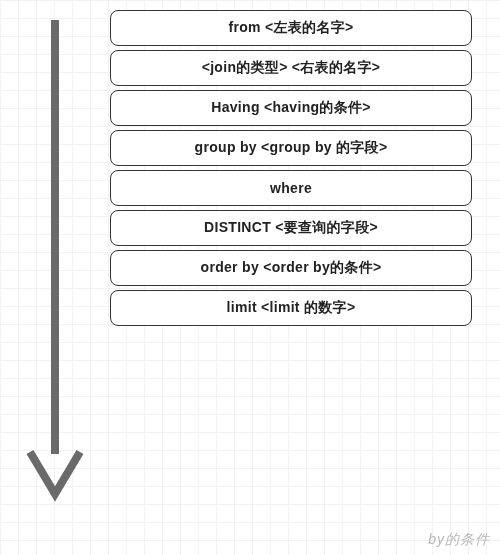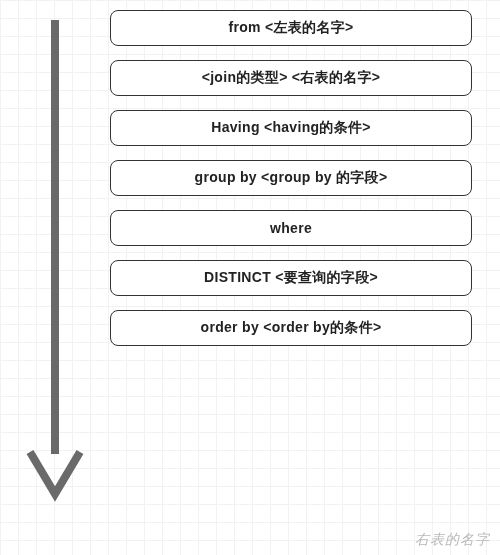--- a/index.html
+++ b/index.html
@@ -26,21 +26,21 @@
     display: flex;
     justify-content: center;
   }
   .arrow {
     margin-top: 4px;
   }
   .steps {
     flex: 1;
     display: flex;
     flex-direction: column;
-    gap: 14px;
+    gap: 4px;
     padding-right: 28px;
   }
   .step {
     border: 1.5px solid #333;
     border-radius: 8px;
     height: 36px;
     display: flex;
     align-items: center;
     justify-content: center;
     font-size: 14px;
@@ -73,17 +73,18 @@
   </div>
 
   <div class="steps">
     <div class="step">from  &lt;左表的名字&gt;</div>
     <div class="step">&lt;join的类型&gt; &lt;右表的名字&gt;</div>
     <div class="step">Having &lt;having的条件&gt;</div>
     <div class="step">group by &lt;group by 的字段&gt;</div>
     <div class="step">where</div>
     <div class="step">DISTINCT &lt;要查询的字段&gt;</div>
     <div class="step">order by &lt;order by的条件&gt;</div>
+    <div class="step">limit &lt;limit 的数字&gt;</div>
   </div>
 
 </div>
 
-<div class="watermark">右表的名字</div>
+<div class="watermark">by的条件</div>
 
 </body></html>

